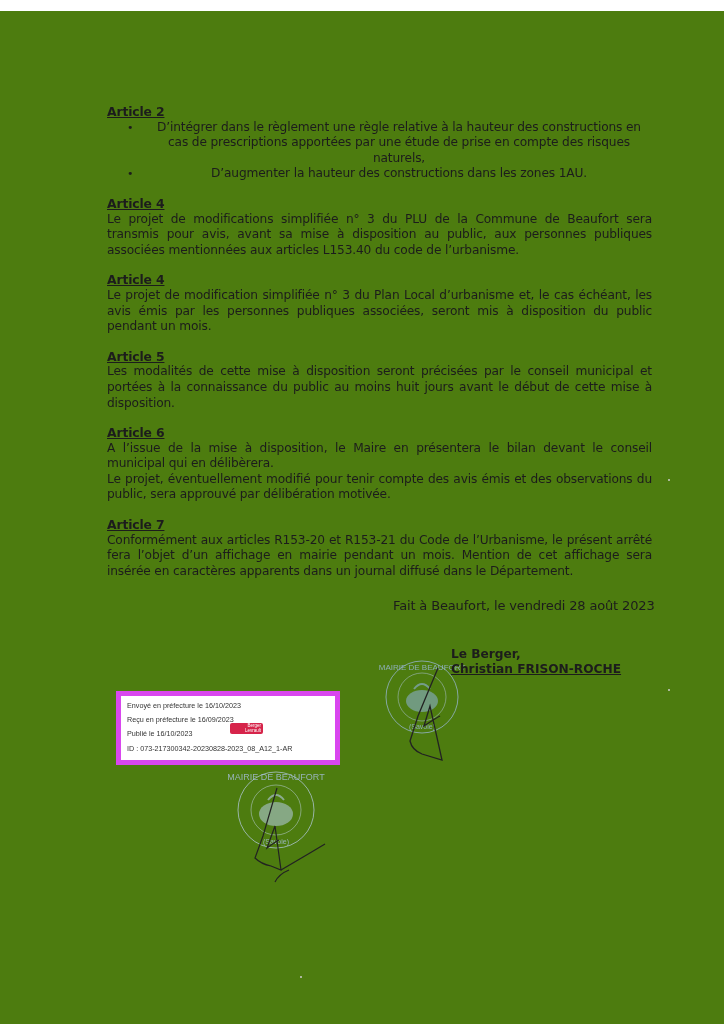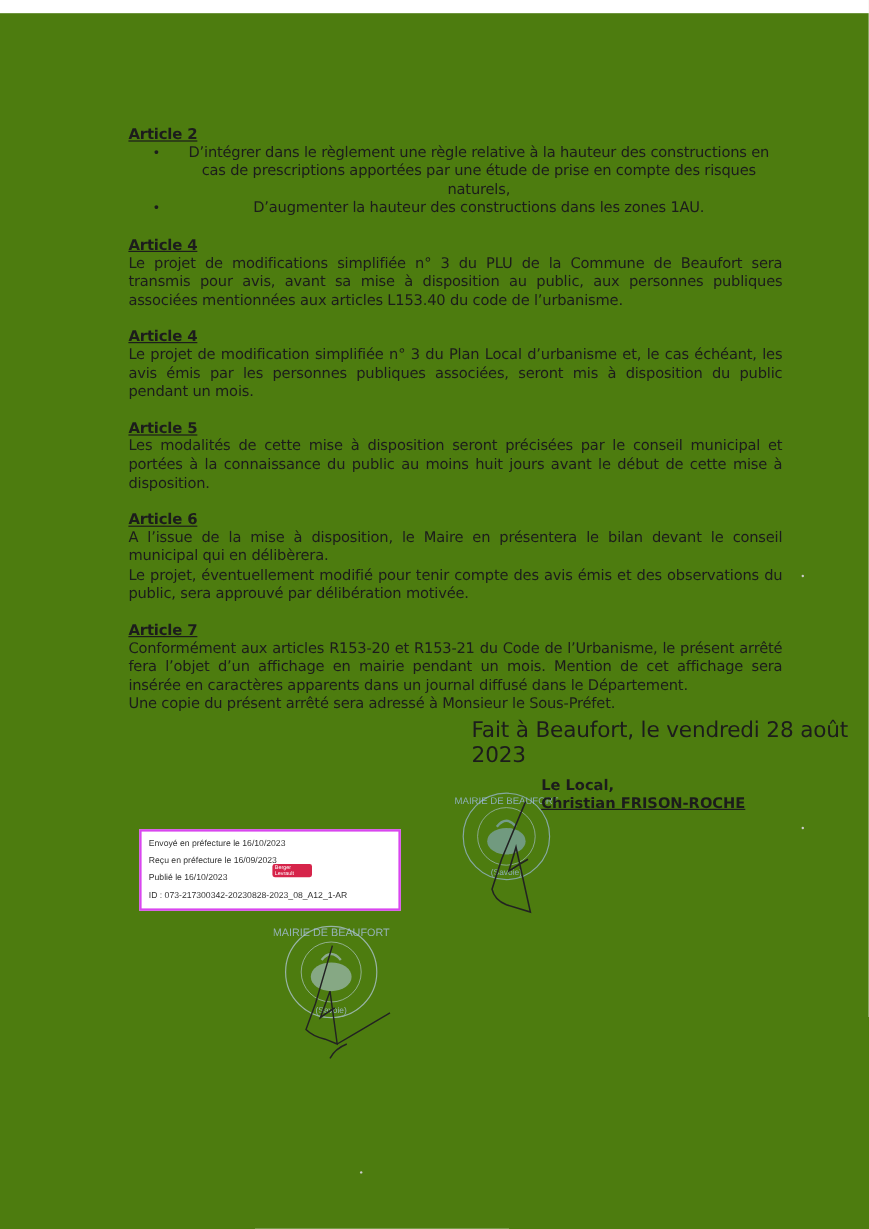--- a/index.html
+++ b/index.html
@@ -6,25 +6,25 @@
   body { width:724px; height:1024px; position:relative; overflow:hidden;
          font-family:"DejaVu Sans", sans-serif; color:#1c1c1c; }
   .page { position:absolute; left:0; top:0; width:724px; height:1024px; background:#4d7c0f;margin-top:11px; }
   .content { position:absolute; left:107px; top:93px; width:545px; font-size:12.2px; line-height:15.6px; letter-spacing:-0.15px; }
   .article { margin-bottom:14px; }
   .article h2 { font-size:12.4px; font-weight:bold; text-decoration:underline; margin:0; line-height:15.6px; }
   .article p { margin:0; text-align:justify; }
   .article ul { margin:0; padding-left:20px; list-style:none; }
   .article ul li { position:relative; padding-left:19px; text-align:center; }
   .article ul li::before { content:"•"; position:absolute; left:0; top:0; font-size:11px; }
-  .fait { position:absolute; left:393px; top:587px; font-size:18px; letter-spacing:-0.15px; }
+  .fait { position:absolute; left:393px; top:587px; font-size:13px; letter-spacing:-0.15px; }
   .maire { position:absolute; left:451px; top:636px; font-size:12.2px; font-weight:bold; line-height:15px; }
   .maire .name { text-decoration:underline; }
-  .receipt { position:absolute; left:116px; top:680px; width:214px; height:64px; border:2px solid #d946ef; background:#fff;
-             font-family:"Liberation Sans", sans-serif; font-size:7.2px; color:#333; }
+  .receipt { position:absolute; left:116px; top:680px; width:214px; height:64px; border:5px solid #d946ef; background:#fff;
+             font-family:"Liberation Sans", sans-serif; font-size:7.2px; color:#333;text-align:right; }
   .receipt .row { position:absolute; left:6px; }
   .receipt .badge { position:absolute; left:109px; top:27px; width:33px; height:11px; background:#d6244a; border-radius:2px;
                     color:#fff; font-size:4.5px; line-height:5px; padding:0 2px; box-sizing:border-box; }
   .dot { position:absolute; width:2px; height:2px; background:#ccc; border-radius:50%; }
 </style>
 </head>
 <body>
 
 <div class="page">
 
@@ -55,40 +55,39 @@
 
     <div class="article">
       <h2>Article 6</h2>
       <p>A l’issue de la mise à disposition, le Maire en présentera le bilan devant le conseil municipal qui en délibèrera.</p>
       <p>Le projet, éventuellement modifié pour tenir compte des avis émis et des observations du public, sera approuvé par délibération motivée.</p>
     </div>
 
     <div class="article">
       <h2>Article 7</h2>
       <p>Conformément aux articles R153-20 et R153-21 du Code de l’Urbanisme, le présent arrêté fera l’objet d’un affichage en mairie pendant un mois. Mention de cet affichage sera insérée en caractères apparents dans un journal diffusé dans le Département.</p>
-      <p>Une copie du présent arrêté sera adressé à Monsieur le Sous-Préfet.</p>
     </div>
   </div>
 
   <div class="fait">Fait à Beaufort, le vendredi 28 août 2023</div>
 
   <svg style="position:absolute;left:378px;top:642px;" width="90" height="100" viewBox="0 0 90 100">
     <circle cx="44" cy="44" r="36" fill="none" stroke="#9dbbe0" stroke-width="1" opacity="0.7"></circle>
     <circle cx="44" cy="44" r="24" fill="none" stroke="#b5cbe8" stroke-width="0.8" opacity="0.6"></circle>
     <ellipse cx="44" cy="48" rx="16" ry="11" fill="#8fb2dc" opacity="0.55"></ellipse>
     <path d="M36 36 Q44 26 52 36" fill="none" stroke="#8fb2dc" stroke-width="2" opacity="0.6"></path>
     <text x="44" y="17" font-size="8" fill="#9dbbe0" text-anchor="middle" font-family="Liberation Sans, sans-serif" opacity="0.8">MAIRIE DE BEAUFORT</text>
     <text x="44" y="76" font-size="7" fill="#9dbbe0" text-anchor="middle" font-family="Liberation Sans, sans-serif" opacity="0.8">(Savoie)</text>
   </svg>
   <svg style="position:absolute;left:400px;top:655px;" width="60" height="100" viewBox="0 0 60 100">
     <path d="M38 2 L18 50 L10 75 Q12 84 22 88 L42 94 L30 40 L24 60 Q36 52 40 50" fill="none" stroke="#222" stroke-width="1.3"></path>
   </svg>
 
   <div class="maire">
-    <div>Le Local,</div>
+    <div>Le Berger,</div>
     <div class="name">Christian FRISON-ROCHE</div>
   </div>
 
   <div class="receipt">
     <div class="row" style="top:5px">Envoyé en préfecture le 16/10/2023</div>
     <div class="row" style="top:19px">Reçu en préfecture le 16/09/2023</div>
     <div class="row" style="top:33px">Publié le 16/10/2023</div>
     <div class="row" style="top:48px">ID : 073-217300342-20230828-2023_08_A12_1-AR</div>
     <div class="badge">Berger Levrault</div>
   </div>

